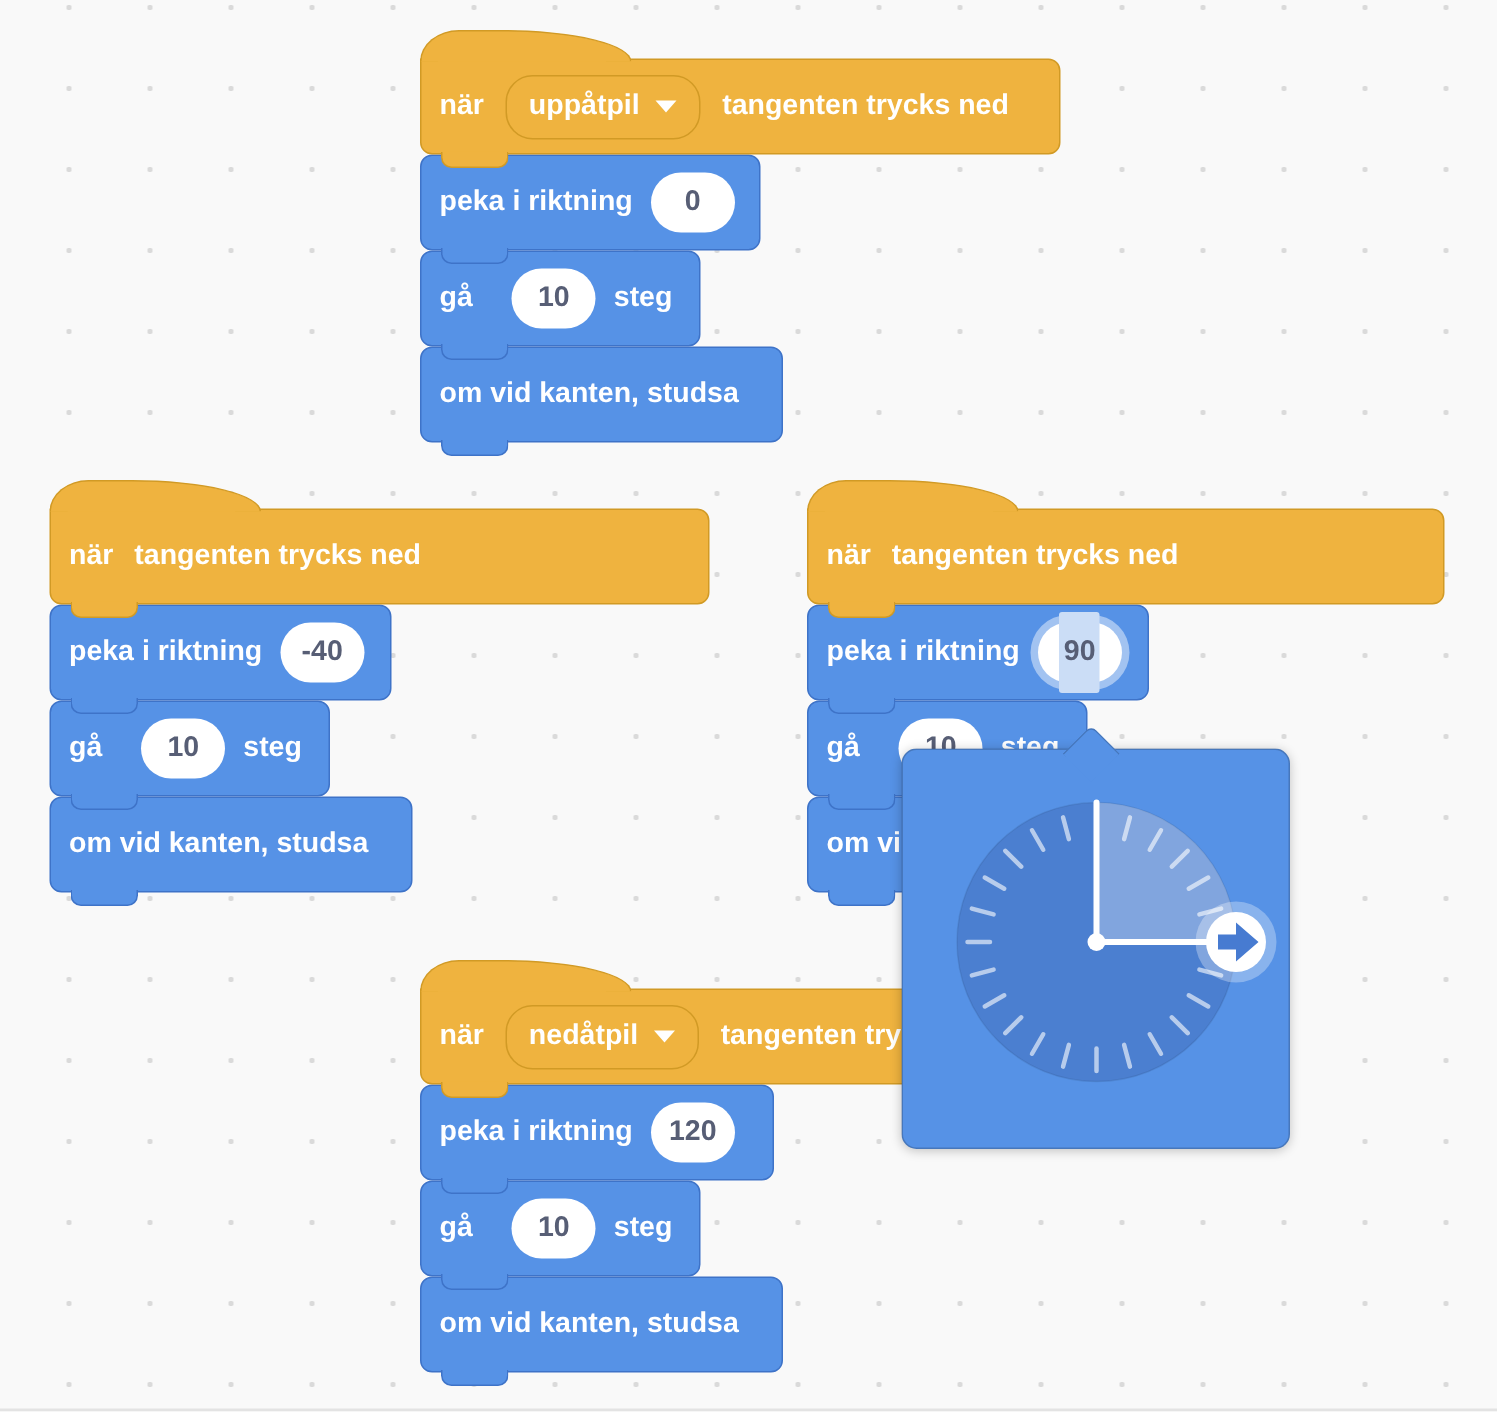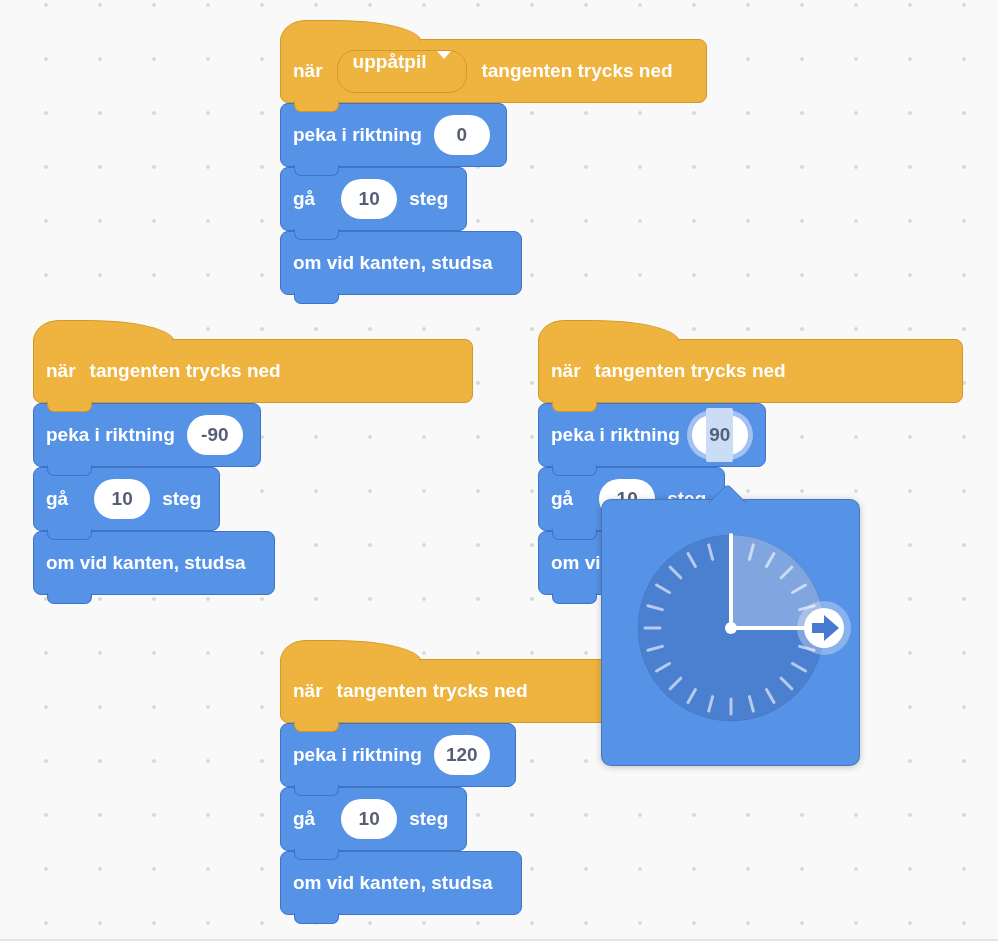--- a/index.html
+++ b/index.html
@@ -30,21 +30,21 @@
   .hat{border-top-left-radius:0;}
   .hat::before{
     content:"";position:absolute;left:-1px;top:-20px;width:141px;height:21px;
     border:1px solid;border-bottom:none;box-sizing:border-box;
     border-radius:26px 86px 0 0 / 21px 21px 0 0;
     background:var(--events-fill,#EFB33F);border-color:var(--events-stroke,#D19A25);
   }
   .lbl{pointer-events:none;}
   .dropdown{
     height:43px;border:1px solid var(--events-stroke,#D19A25);border-radius:18px;
-    display:flex;gap:11px;padding:0 15px;box-sizing:border-box;
+    display:flex;align-items:center;gap:11px;padding:0 15px;box-sizing:border-box;
   }
   .dd-caret{width:0;height:0;border-left:7px solid transparent;border-right:7px solid transparent;border-top:8px solid #fff;}
   .oval{
     background:#fff;height:40px;min-width:56px;border-radius:20px;box-sizing:border-box;
     display:flex;align-items:center;justify-content:center;padding:0 11px;
     color:var(--input-text,#575E75);font-weight:600;font-size:19px;
   }
   .ga-oval{margin-left:14px;justify-content:center;}
   .oval.focused{box-shadow:0 0 0 5px rgba(255,255,255,0.45);}
   .sel{background:var(--selection-highlight,#CBDDF6);border-radius:2px;padding:16px 3px;}
@@ -95,21 +95,21 @@
   </div>
 
   <div>
     <div class="block events hat" style="left:33px;top:339px;width:440px;z-index:4">
       <span class="lbl">när</span>
       <span class="lbl">tangenten trycks ned</span>
     </div>
     <div class="block motion" style="left:33px;top:403px;width:228px;z-index:3">
       <span class="lbl">peka i riktning</span>
       <span class="oval">
-          <span>-90</span>
+          <span>-40</span>
         </span>
     </div>
     <div class="block motion" style="left:33px;top:467px;width:187px;z-index:2">
       <span class="lbl">gå</span>
       <span class="oval ga-oval">
           <span>10</span>
         </span>
       <span class="lbl">steg</span>
     </div>
     <div class="block motion" style="left:33px;top:531px;width:242px;z-index:1">
@@ -136,20 +136,24 @@
       <span class="lbl">steg</span>
     </div>
     <div class="block motion" style="left:538px;top:531px;width:242px;z-index:1">
       <span class="lbl">om vid kanten, studsa</span>
     </div>
   </div>
 
   <div>
     <div class="block events hat" style="left:280px;top:659px;width:427px;z-index:4">
       <span class="lbl">när</span>
+      <div class="dropdown">
+        <span class="lbl">nedåtpil</span>
+        <span class="dd-caret"></span>
+      </div>
       <span class="lbl">tangenten trycks ned</span>
     </div>
     <div class="block motion" style="left:280px;top:723px;width:236px;z-index:3">
       <span class="lbl">peka i riktning</span>
       <span class="oval">
           <span>120</span>
         </span>
     </div>
     <div class="block motion" style="left:280px;top:787px;width:187px;z-index:2">
       <span class="lbl">gå</span>

